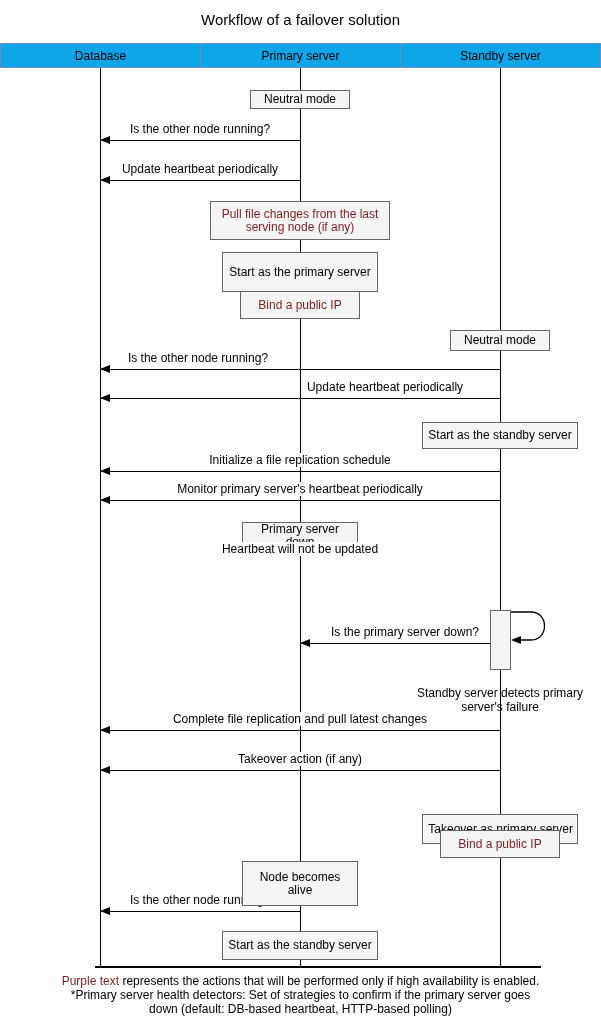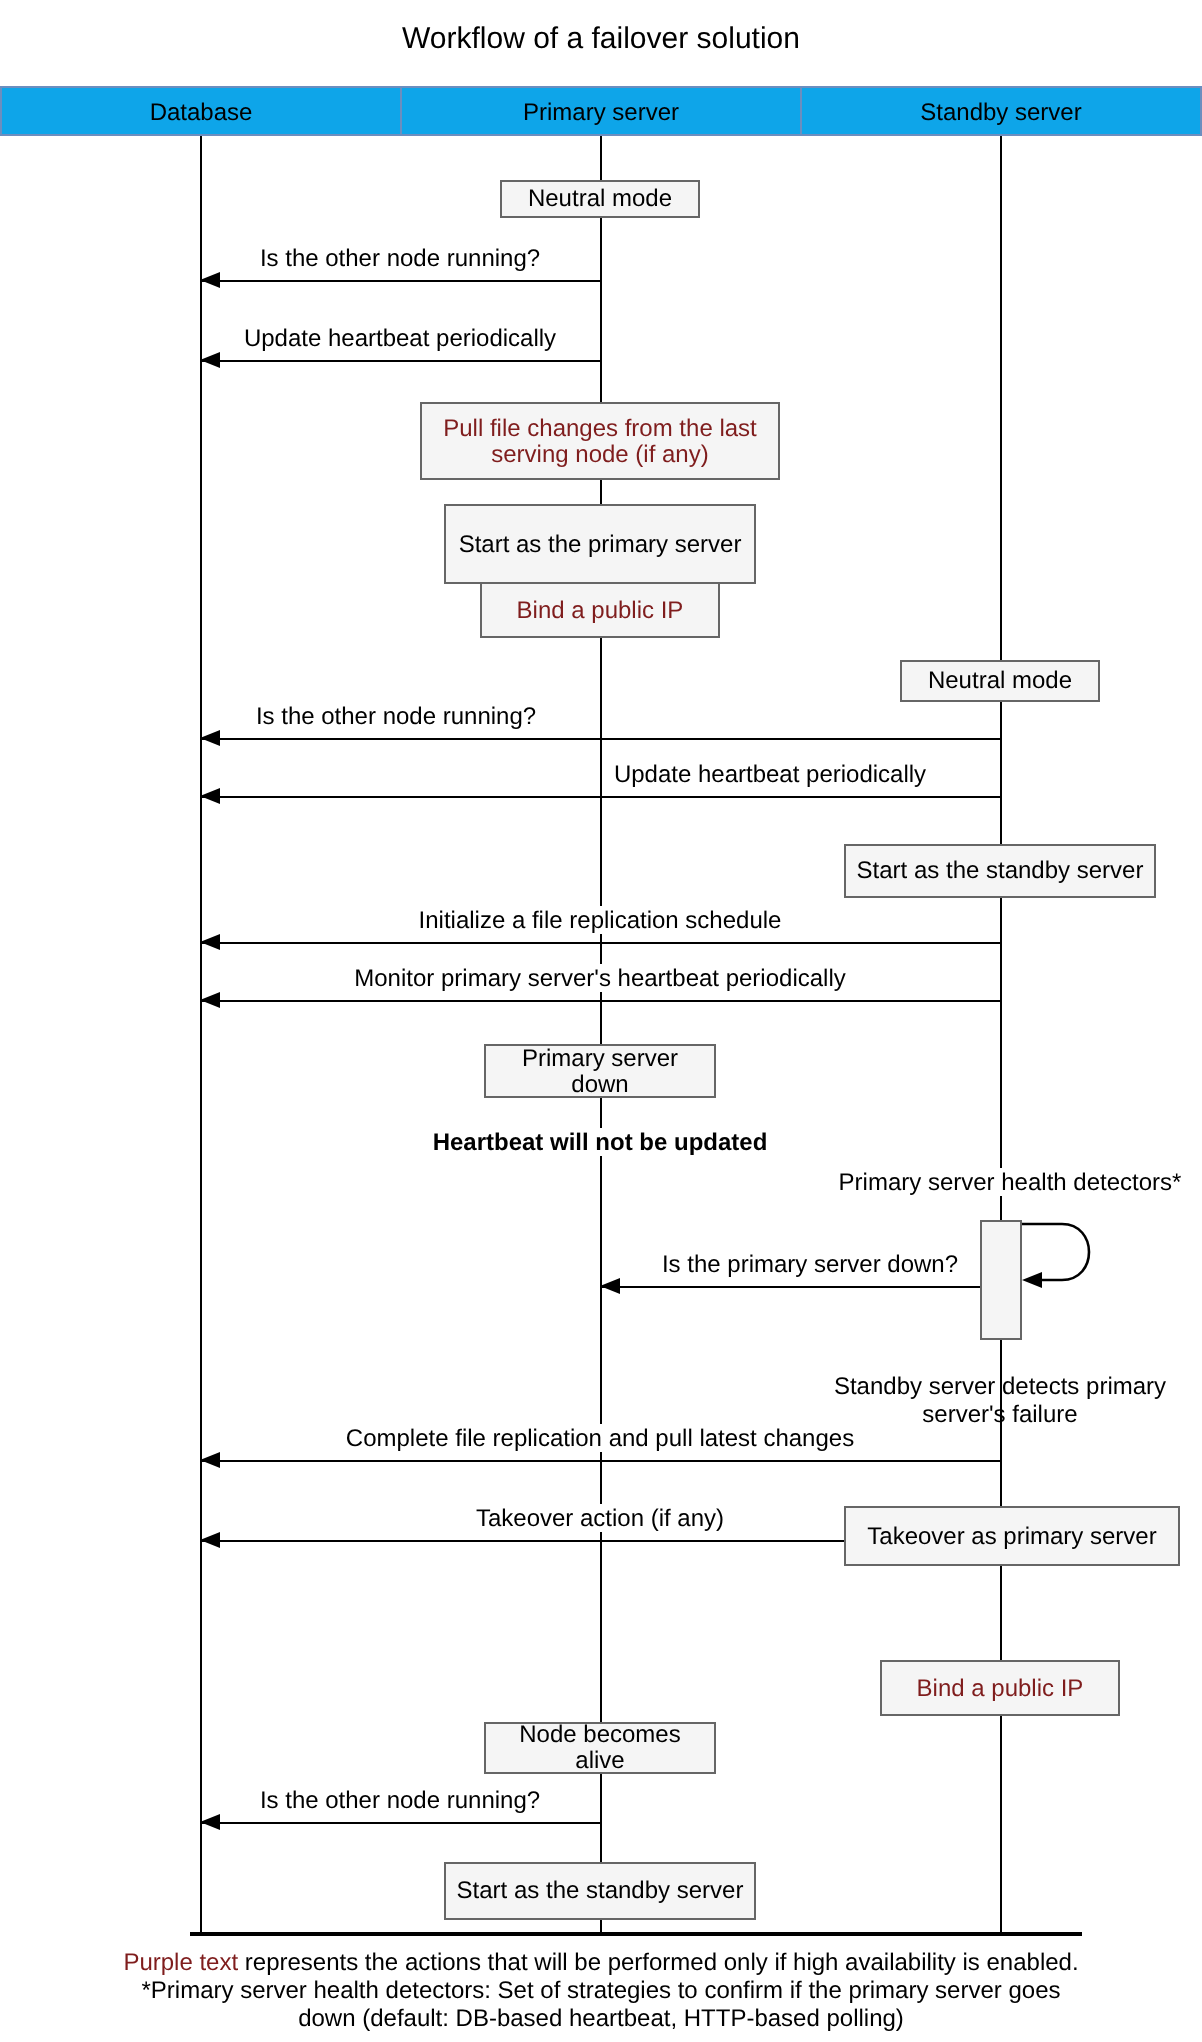--- a/index.html
+++ b/index.html
@@ -135,35 +135,34 @@
     </div>
   <div class="node" style="left:450px; top:330px; width:100px; height:21px;">
       <span>Neutral mode</span>
     </div>
   <div class="node" style="left:422px; top:422px; width:156px; height:27px;">
       <span>Start as the standby server</span>
     </div>
   <div class="node" style="left:242px; top:522px; width:116px; height:27px;">
       <span>Primary server down</span>
     </div>
-  <div class="node" style="left:422px; top:753px; width:168px; height:30px;">
+  <div class="node" style="left:422px; top:814px; width:156px; height:30px;justify-content:flex-end;">
       <span>Takeover as primary server</span>
     </div>
   <div class="node ha" style="left:440px; top:830px; width:120px; height:28px;">
       <span>Bind a public IP</span>
     </div>
-  <div class="node" style="left:242px; top:861px; width:116px; height:26px;">
+  <div class="node" style="left:242px; top:861px; width:116px; height:45px;">
       <span>Node becomes alive</span>
     </div>
   <div class="node" style="left:222px; top:931px; width:156px; height:29px;">
       <span>Start as the standby server</span>
     </div>
 
-  <div class="note bg" style="left:300px; top:564px;font-weight:bold;">Heartbeat will not be updated</div>
-  <div class="note bg" style="left:505px; top:584px;">Primary server health detectors*</div>
+  <div class="note bg" style="left:300px; top:542px;">Heartbeat will not be updated</div>
   <div class="note" style="left:500px; top:686px; width:185px;">Standby server detects primary server's failure</div>
 
   <div class="bottom-line"></div>
 
   <div class="footer-line" style="top:974px;"><span class="ha">Purple text</span><span> represents the actions that will be performed only if high availability is enabled.</span></div>
   <div class="footer-line" style="top:988px;">*Primary server health detectors: Set of strategies to confirm if the primary server goes</div>
   <div class="footer-line" style="top:1002px;">down (default: DB-based heartbeat, HTTP-based polling)</div>
 
 </div>
 

